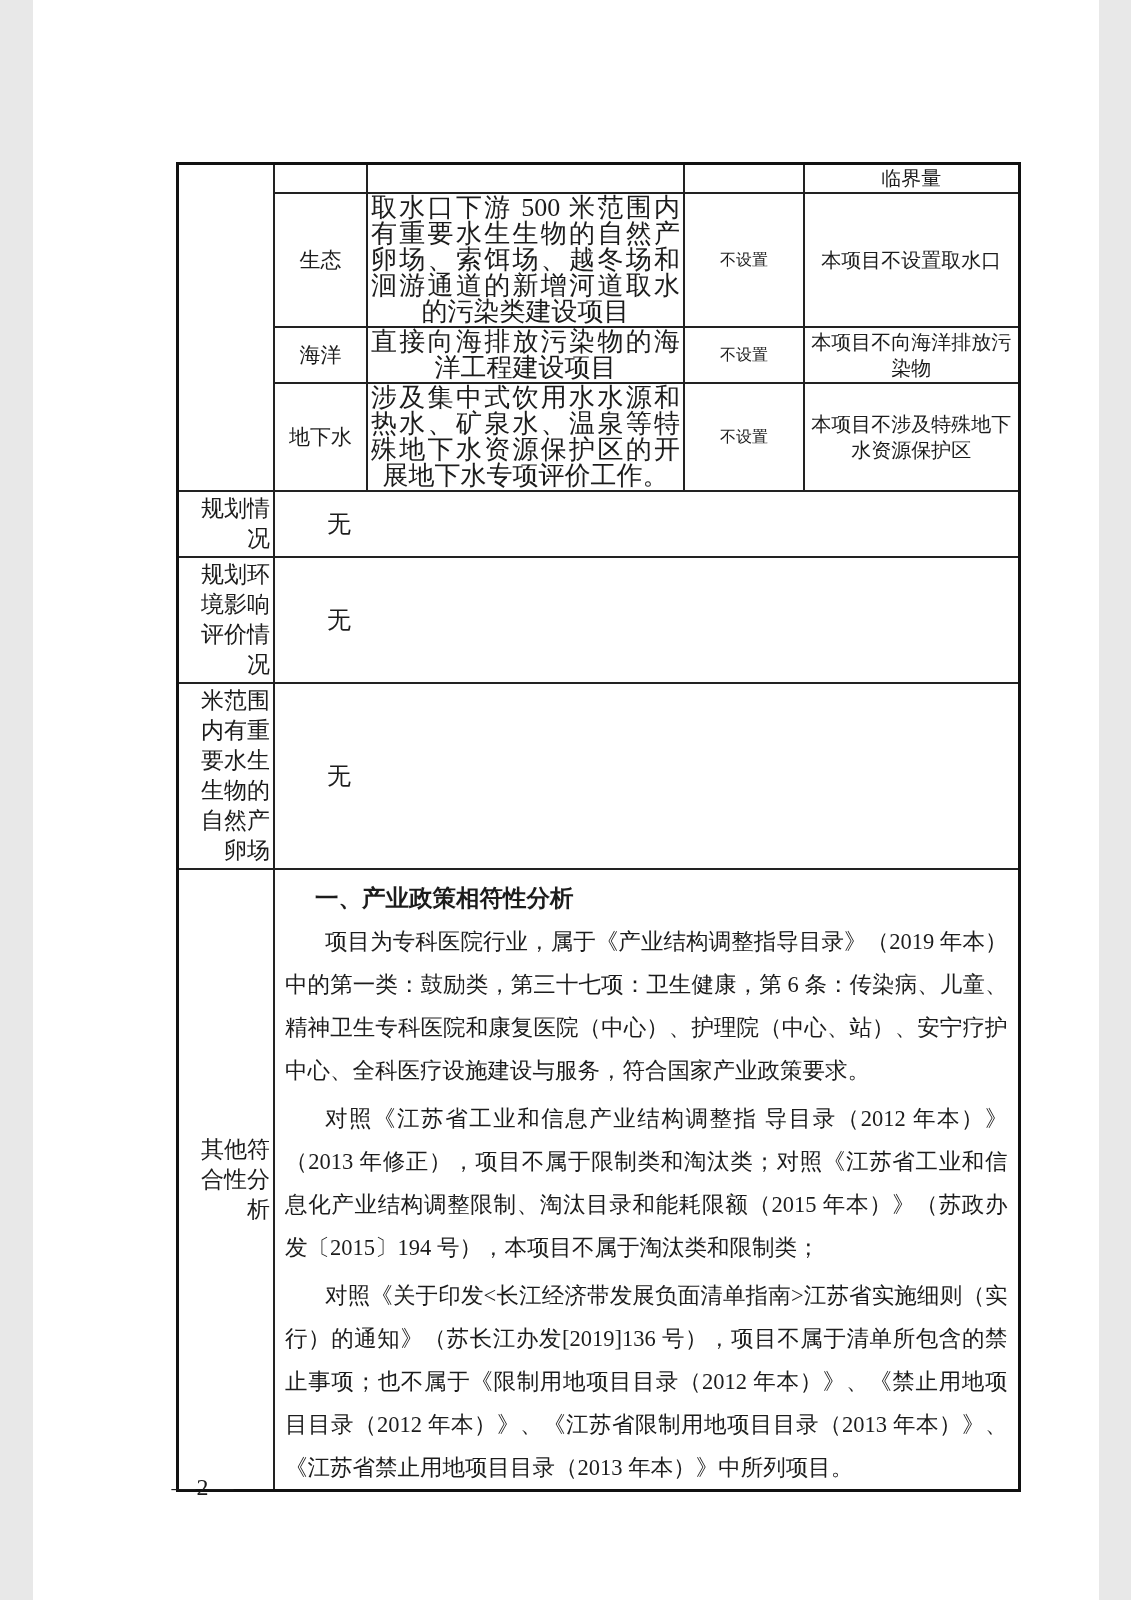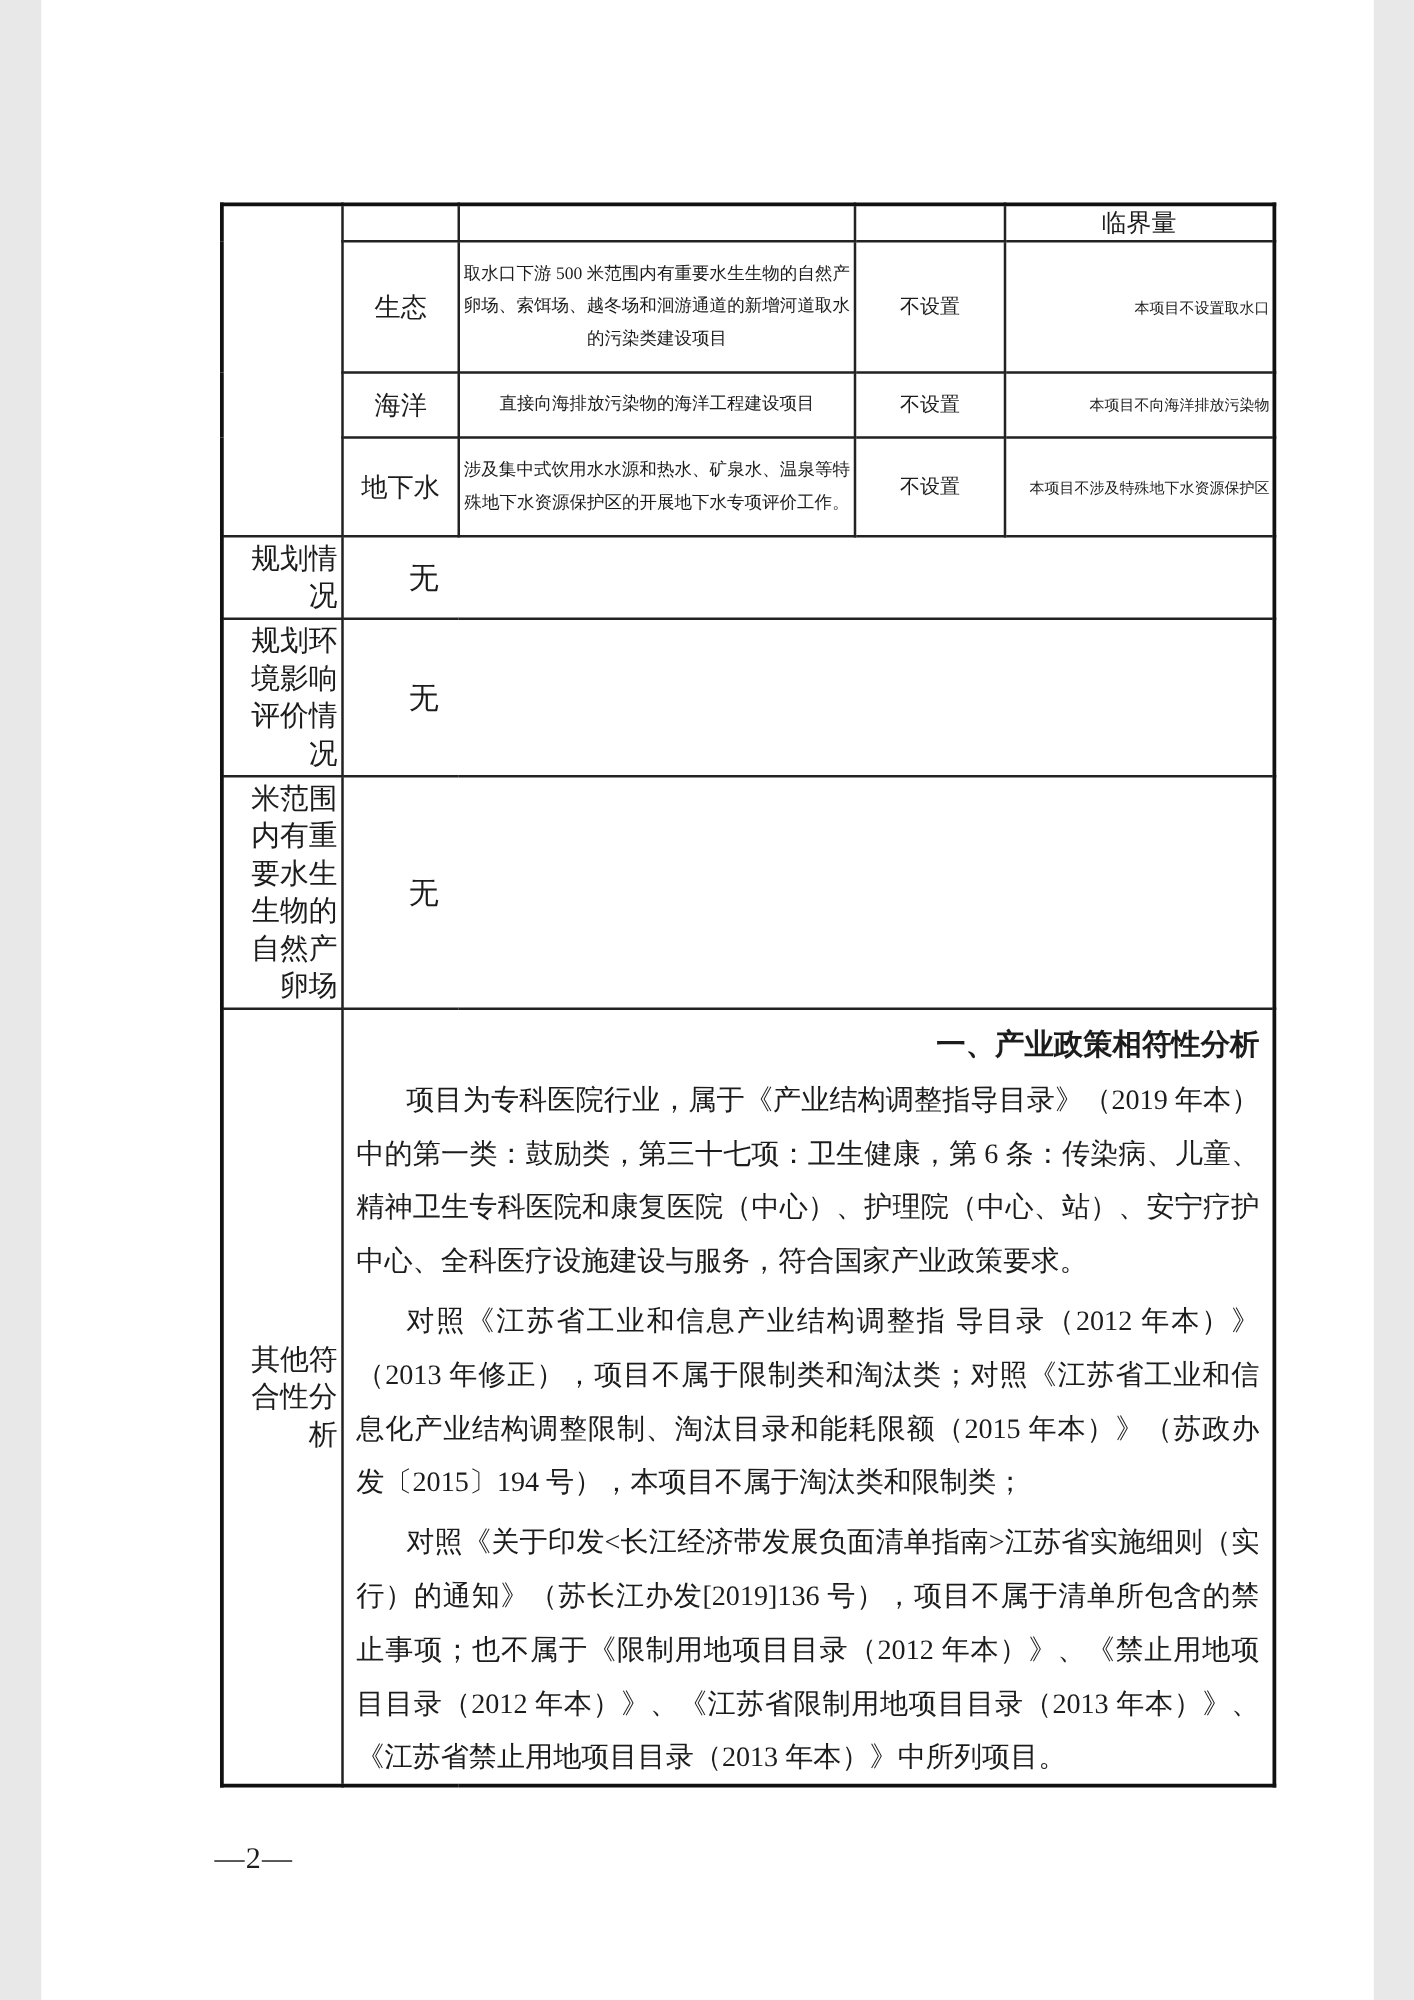--- a/index.html
+++ b/index.html
@@ -28,37 +28,37 @@
   }
   
   
   td.cat {
     text-align: center;
     vertical-align: middle;
     font-size: 21px;
     padding: 0 2px;
   }
   td.desc {
-    font-size: 14px;
+    font-size: 26px;
     line-height: 26px;
     text-align: justify;
     text-align-last: center;
     vertical-align: middle;
     padding: 1px 3px;
   }
   td.setting {
     text-align: center;
     vertical-align: middle;
     font-size: 16px;
     padding: 0 2px;
   }
   td.concl {
-    font-size: 12px;
+    font-size: 20px;
     line-height: 26px;
-    text-align: right;
+    text-align: center;
     vertical-align: middle;
     padding: 1px 2px;
   }
   td.hdr5 {
     text-align: center;
     vertical-align: middle;
     font-size: 20px;
     padding: 0 2px;
   }
   
@@ -80,21 +80,21 @@
     font-size: 22.5px;
     line-height: 43px;
     text-align: justify;
   }
   .analysis-content h3 {
     margin: 0;
     font-size: 23.5px;
     font-weight: bold;
     line-height: 43px;
     text-indent: 30px;
-    text-align: right;
+    text-align: left;
   }
   .analysis-content p {
     margin: 0;
     text-indent: 40px;
   }
   .analysis-content p + p { margin-top: 5px; }
   .page-number {
     position: absolute;
     left: 139px;
     top: 1474px;

